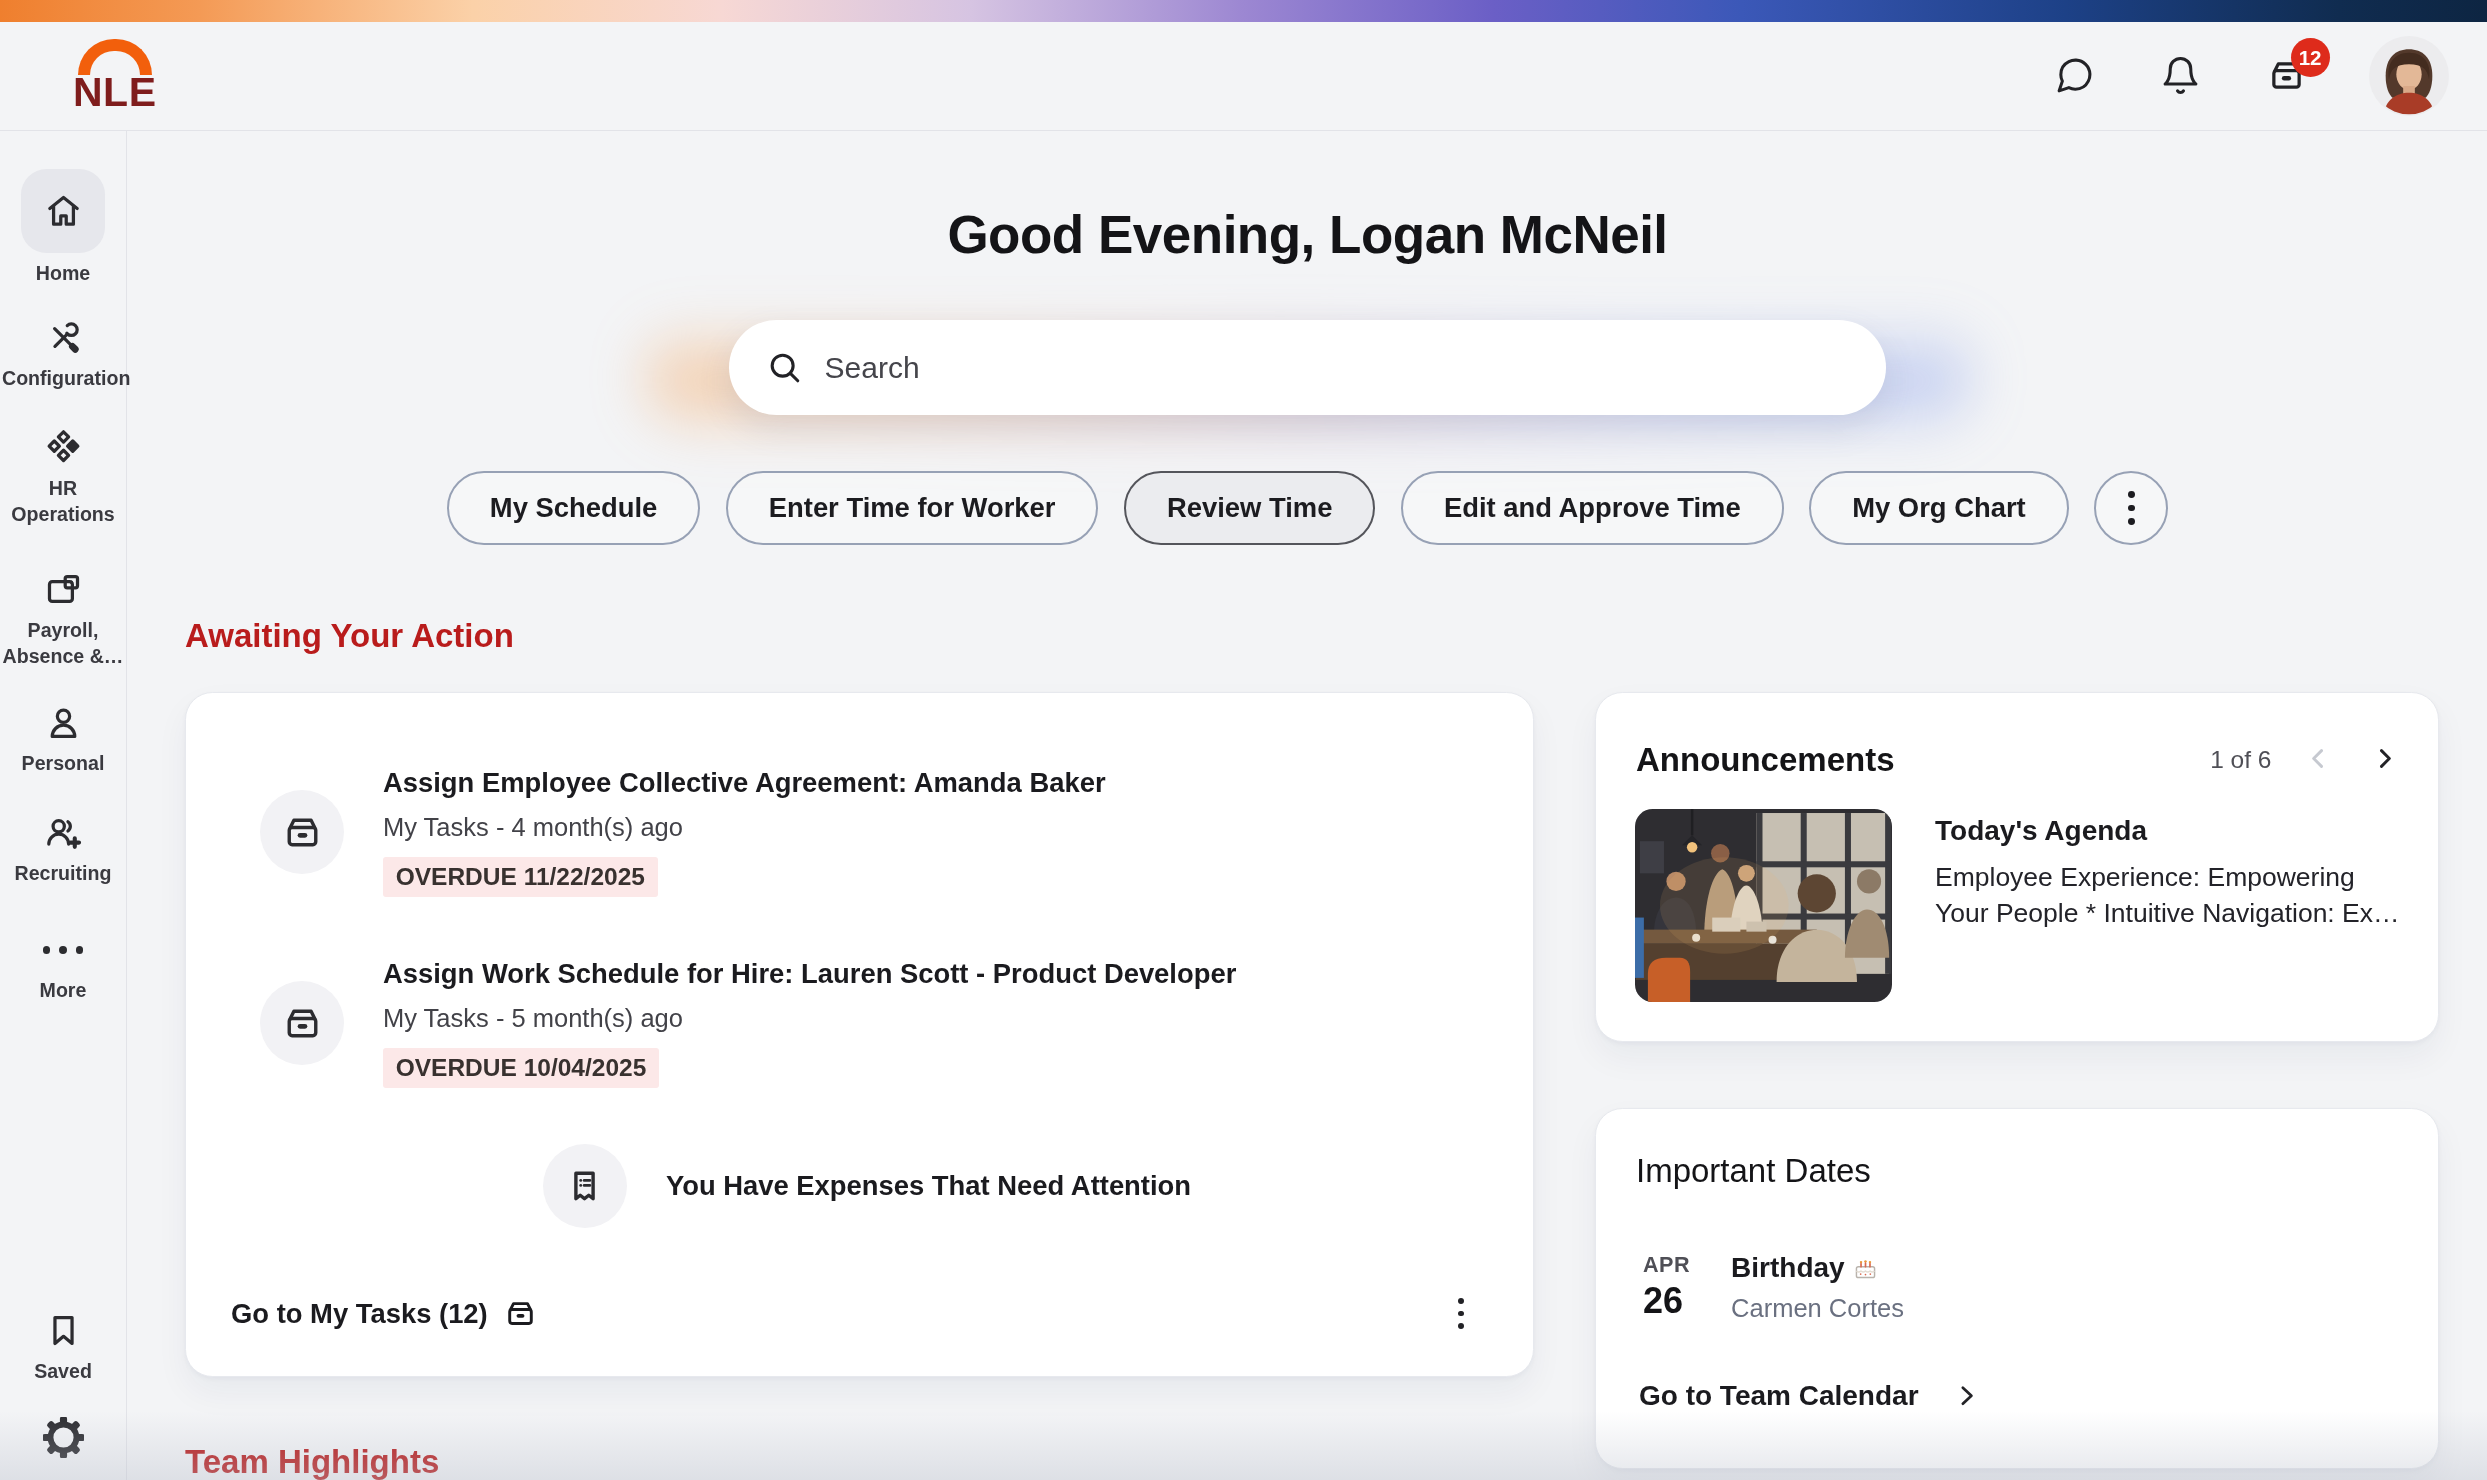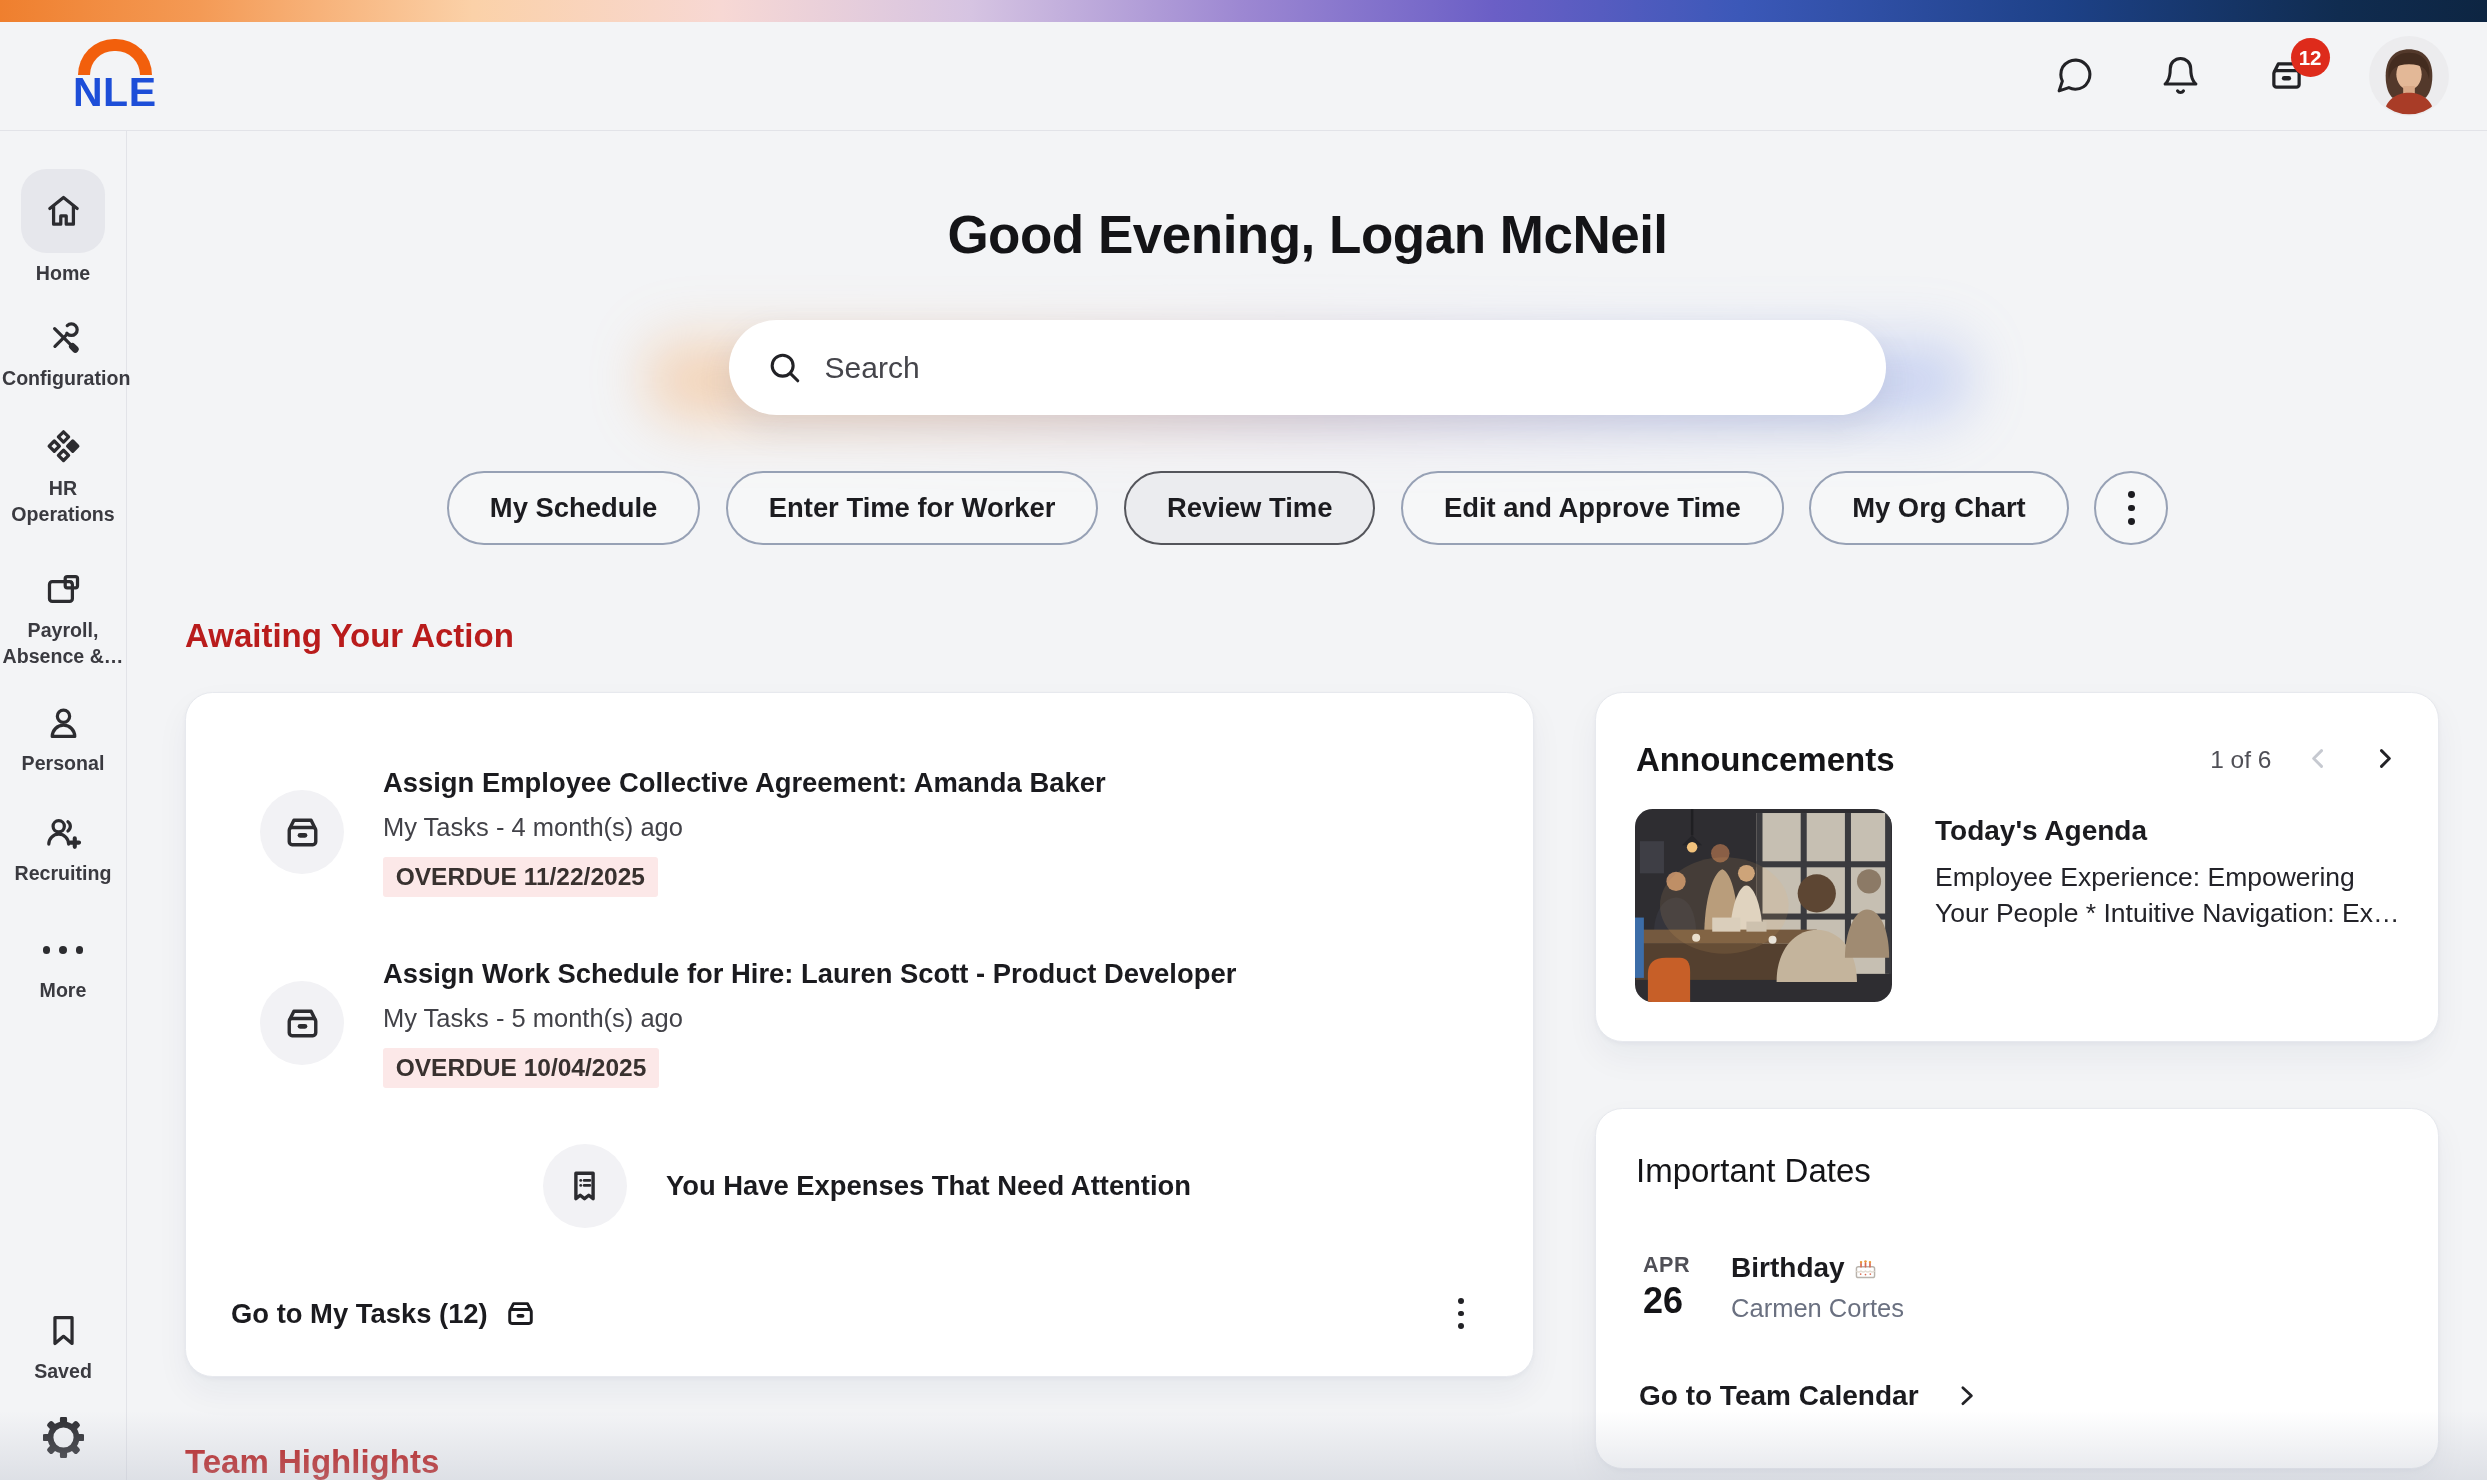--- a/index.html
+++ b/index.html
@@ -17,21 +17,21 @@
   .topstrip{ position:absolute; top:0; left:0; width:2488px; height:21.6px;
     background:linear-gradient(90deg,#ef7f2e 0%,#f49a55 8%,#fbd1a8 19%,#f7d8d4 29%,#d6c4e2 39%,#9c87d2 50%,#6b5fc6 60%,#3b58b8 70%,#1d4187 83%,#102c50 94%,#0d2542 100%);}
 
   
   .header{ position:absolute; top:21.6px; left:0; width:2488px; height:109px;
     display:flex; align-items:center; padding:0 39px 0 73px;
     border-bottom:1px solid #e2e3e8; }
   .logo{ display:flex; flex-direction:column; align-items:center; cursor:pointer; background:none; border:none;}
   .logo-arc{ width:74px; height:36px; border:12.7px solid #f25f0c; border-bottom:none;
     border-radius:39px 39px 0 0; }
-  .logo-text{ font-size:41px; font-weight:800; letter-spacing:0.5px; color:#1d4ed8; line-height:39px; margin-top:-2px;}
+  .logo-text{ font-size:41px; font-weight:800; letter-spacing:0.5px; color:#7f1d1d; line-height:39px; margin-top:-2px;}
   .header-actions{ margin-left:auto; display:flex; align-items:center; gap:59px; }
   .hicon{ position:relative; width:47px; height:47px; background:none; border:none; cursor:pointer;
     display:flex; align-items:center; justify-content:center;text-align:center;}
   .hicon svg{ width:41px; height:41px; }
   .hbadge{ position:absolute; top:-13.7px; right:-19.6px; min-width:39px; height:39px; border-radius:19.6px;
     background:#de2b1b; color:#fff; font-size:20.6px; font-weight:700;
     display:flex; align-items:center; justify-content:center; padding:0 5.9px;}
   .avatar-btn{ width:80px; height:80px; border-radius:50%; overflow:hidden; border:none; padding:0; cursor:pointer; background:#ececee;}
   .avatar-btn svg{ width:80px; height:80px; display:block;}
 

